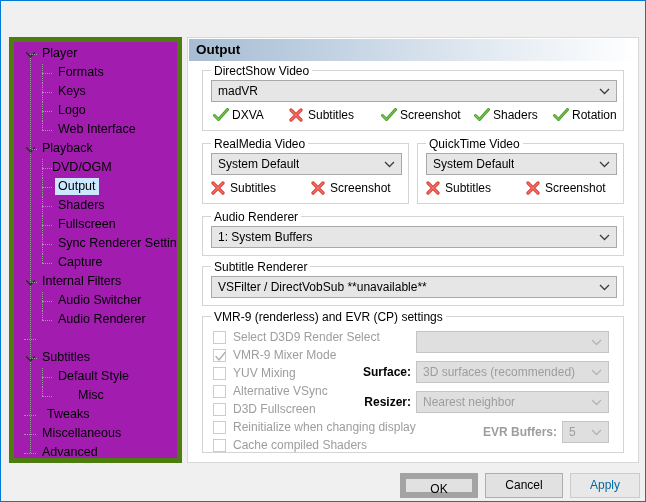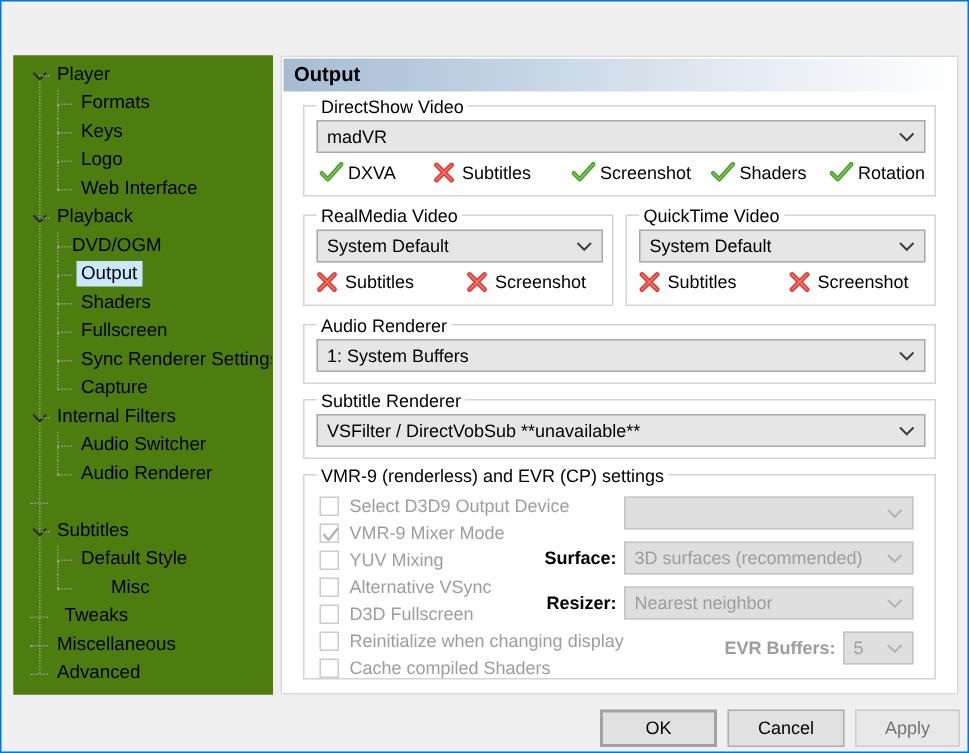--- a/index.html
+++ b/index.html
@@ -45,22 +45,22 @@
     background: #ffffff;
     cursor: default;
   }
   #close-btn svg { position: absolute; left: 16px; top: 9px; }
 
   
   #tree-panel {
     position: absolute;
     left: 8px; top: 36px;
     width: 173px; height: 426px;
-    background: #4d7c0f;
-    border: 1px solid #4d7c0f;
+    background: #a21caf;
+    border: 5px solid #4d7c0f;
     box-sizing: border-box;
     overflow: hidden;
     text-decoration: underline;
   }
   .tree-row {
     position: relative;
     height: 19px;
     line-height: 19px;
     white-space: nowrap;
     font-size: 12.5px;
@@ -197,22 +197,22 @@
     height: 25px;
     box-sizing: border-box;
     background: #e1e1e1;
     border: 1px solid #adadad;
     font-size: 12px;
     color: #000000;
     text-align: center;
     line-height: 23px;
     cursor: default;
   }
-  .btn.default { border: 2px solid #a3a3a3; background: #e1e1e1; line-height: 21px; }
-  .btn.disabled { color: #737373; background: #e8e8e8; border-color: #cccccc; }
+  .btn.default { border: 6px solid #a3a3a3; background: #e1e1e1; line-height: 21px; }
+  .btn.disabled { color: #0369a1; background: #e8e8e8; border-color: #cccccc; }
 </style>
 </head>
 <body>
 
 <div id="window">
 
 
   <div id="tree-panel">
     <div id="tree-rows">
         <div class="dotted-v" style="left: 16px; top: 12px; height: 399px;"></div>
@@ -381,21 +381,21 @@
         </svg>
       </div>
     </div>
 
     <div class="group" style="left:14px; top:278px; width:422px; height:137px;">
       <div class="caption">VMR-9 (renderless) and EVR (CP) settings</div>
 
       <div id="vmr9-checks">
           <div class="cbrow" style="left: 10px; top: 12px;">
             <span class="cbbox"></span>
-            <span class="cblabel">Select D3D9 Output Device</span>
+            <span class="cblabel">Select D3D9 Render Select</span>
           </div>
           <div class="cbrow" style="left: 10px; top: 30px;">
             <span class="cbbox">
               <svg width="11" height="11" viewBox="0 0 11 11">
                 <path d="M1 5.5 L4 9 L10 1.5" fill="none" stroke="#b0b0b0" stroke-width="1.4" stroke-linecap="round" stroke-linejoin="round"></path>
               </svg>
             </span>
             <span class="cblabel">VMR-9 Mixer Mode</span>
           </div>
           <div class="cbrow" style="left: 10px; top: 48px;">

